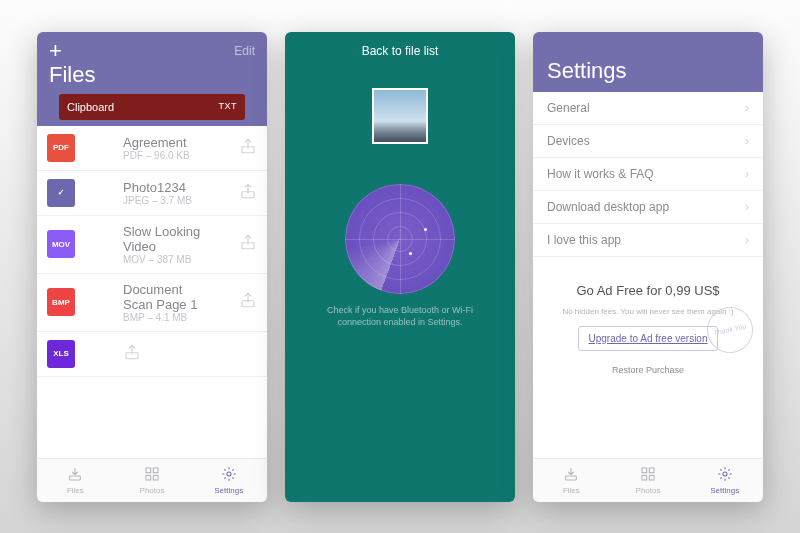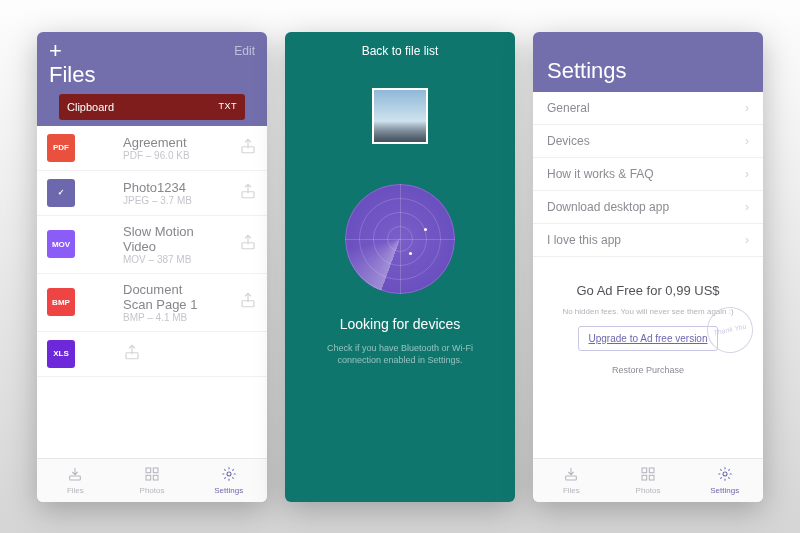--- a/index.html
+++ b/index.html
@@ -195,21 +195,21 @@
           <div class="sub">JPEG – 3.7 MB</div>
         </div>
         <div class="share"><svg viewBox="0 0 24 24" fill="none" stroke="currentColor" stroke-width="1.6">
             <path d="M12 3v12M8 7l4-4 4 4"></path>
             <rect x="4" y="13" width="16" height="8" rx="1"></rect>
           </svg></div>
       </div>
       <div class="row">
         <div class="badge" style="background:#8b5cf6">MOV</div>
         <div class="meta">
-          <div class="name">Slow Motion Video</div>
+          <div class="name">Slow Looking Video</div>
           <div class="sub">MOV – 387 MB</div>
         </div>
         <div class="share"><svg viewBox="0 0 24 24" fill="none" stroke="currentColor" stroke-width="1.6">
             <path d="M12 3v12M8 7l4-4 4 4"></path>
             <rect x="4" y="13" width="16" height="8" rx="1"></rect>
           </svg></div>
       </div>
       <div class="row">
         <div class="badge" style="background:#ef4444">BMP</div>
         <div class="meta">
@@ -264,21 +264,20 @@
     <div class="ring r1"></div>
       <div class="ring r2"></div>
       <div class="ring r3"></div>
       <div class="ring r4"></div>
     <div class="cross1"></div>
       <div class="cross2"></div>
     <div class="sweep"></div>
     <div class="dot" style="left:72%; top:40%"></div>
     <div class="dot" style="left:58%; top:62%"></div>
   </div>
-  <div class="look">Looking for devices</div>
   <div class="hint">Check if you have Bluetooth or Wi-Fi connection enabled in Settings.</div>
 </div>
 
 <div class="phone">
   <div class="hdr3">
     <div class="t">Settings</div>
   </div>
   <div class="slist" id="settings-list">
       <div class="srow">
         <span>General</span>

